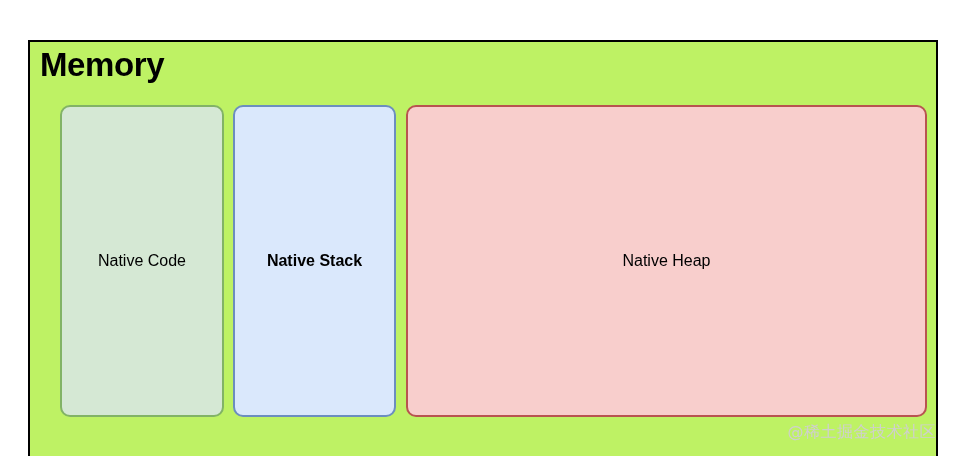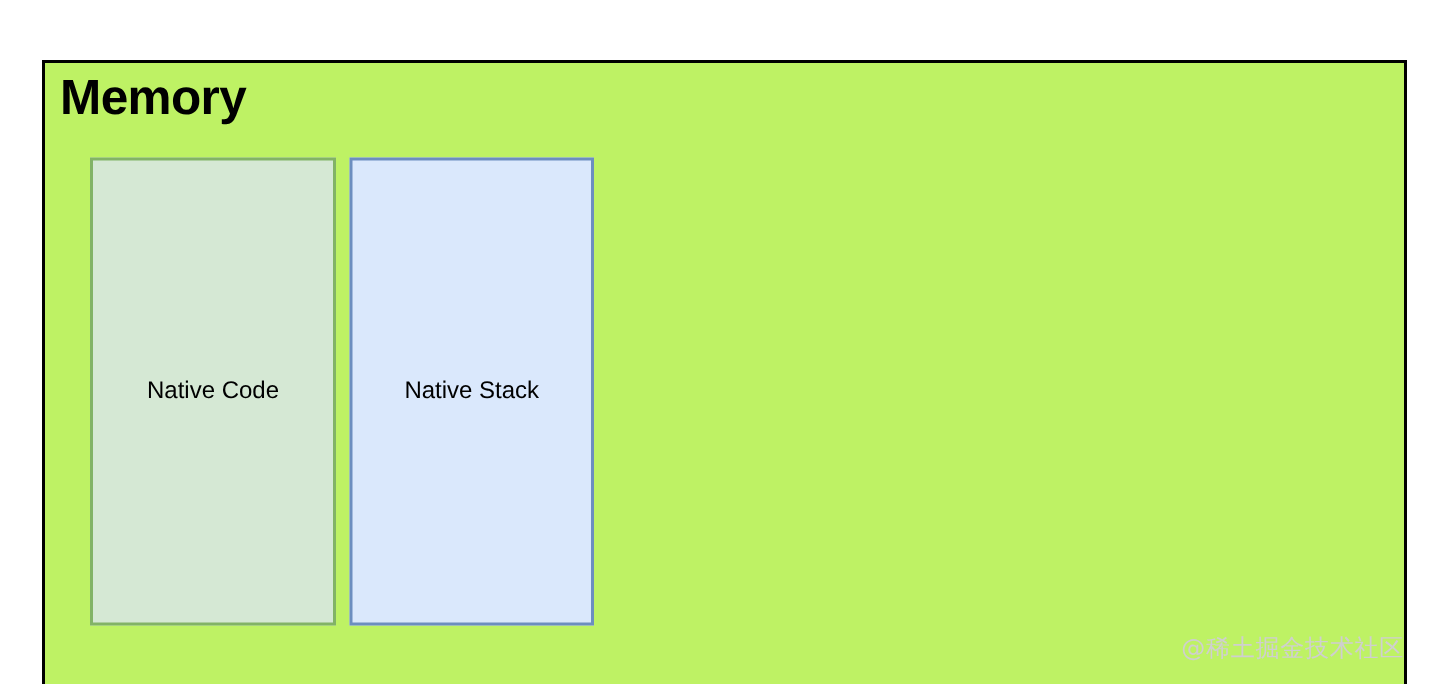--- a/index.html
+++ b/index.html
@@ -41,20 +41,21 @@
 
   
   .region {
     position: absolute;
     box-sizing: border-box;
     border-width: 2px;
     border-style: solid;
     display: flex;
     align-items: center;
     justify-content: center;
+    border-radius: 10px;
   }
   .region-label {
     font-size: 16px;
     color: #000000;
     line-height: 1.2;
     text-align: center;
     white-space: nowrap;
   }
 
   #region-native-code {
@@ -65,20 +66,21 @@
     background: #d5e8d4;
     border-color: #82b366;
   }
   #region-native-stack {
     left: 203px;
     top: 63px;
     width: 163px;
     height: 312px;
     background: #dae8fc;
     border-color: #6c8ebf;
+    font-weight: bold;
   }
   #region-native-heap {
     left: 376px;
     top: 63px;
     width: 521px;
     height: 312px;
     background: #f8cecc;
     border-color: #b85450;
   }
 
@@ -103,16 +105,19 @@
   <div id="memory-title">Memory</div>
 
   <div class="region" id="region-native-code">
     <span class="region-label">Native Code</span>
   </div>
 
   <div class="region" id="region-native-stack">
     <span class="region-label">Native Stack</span>
   </div>
 
+  <div class="region" id="region-native-heap">
+    <span class="region-label">Native Heap</span>
+  </div>
 
 </div>
 
 <div id="watermark">@稀土掘金技术社区</div>
 
 </body></html>

